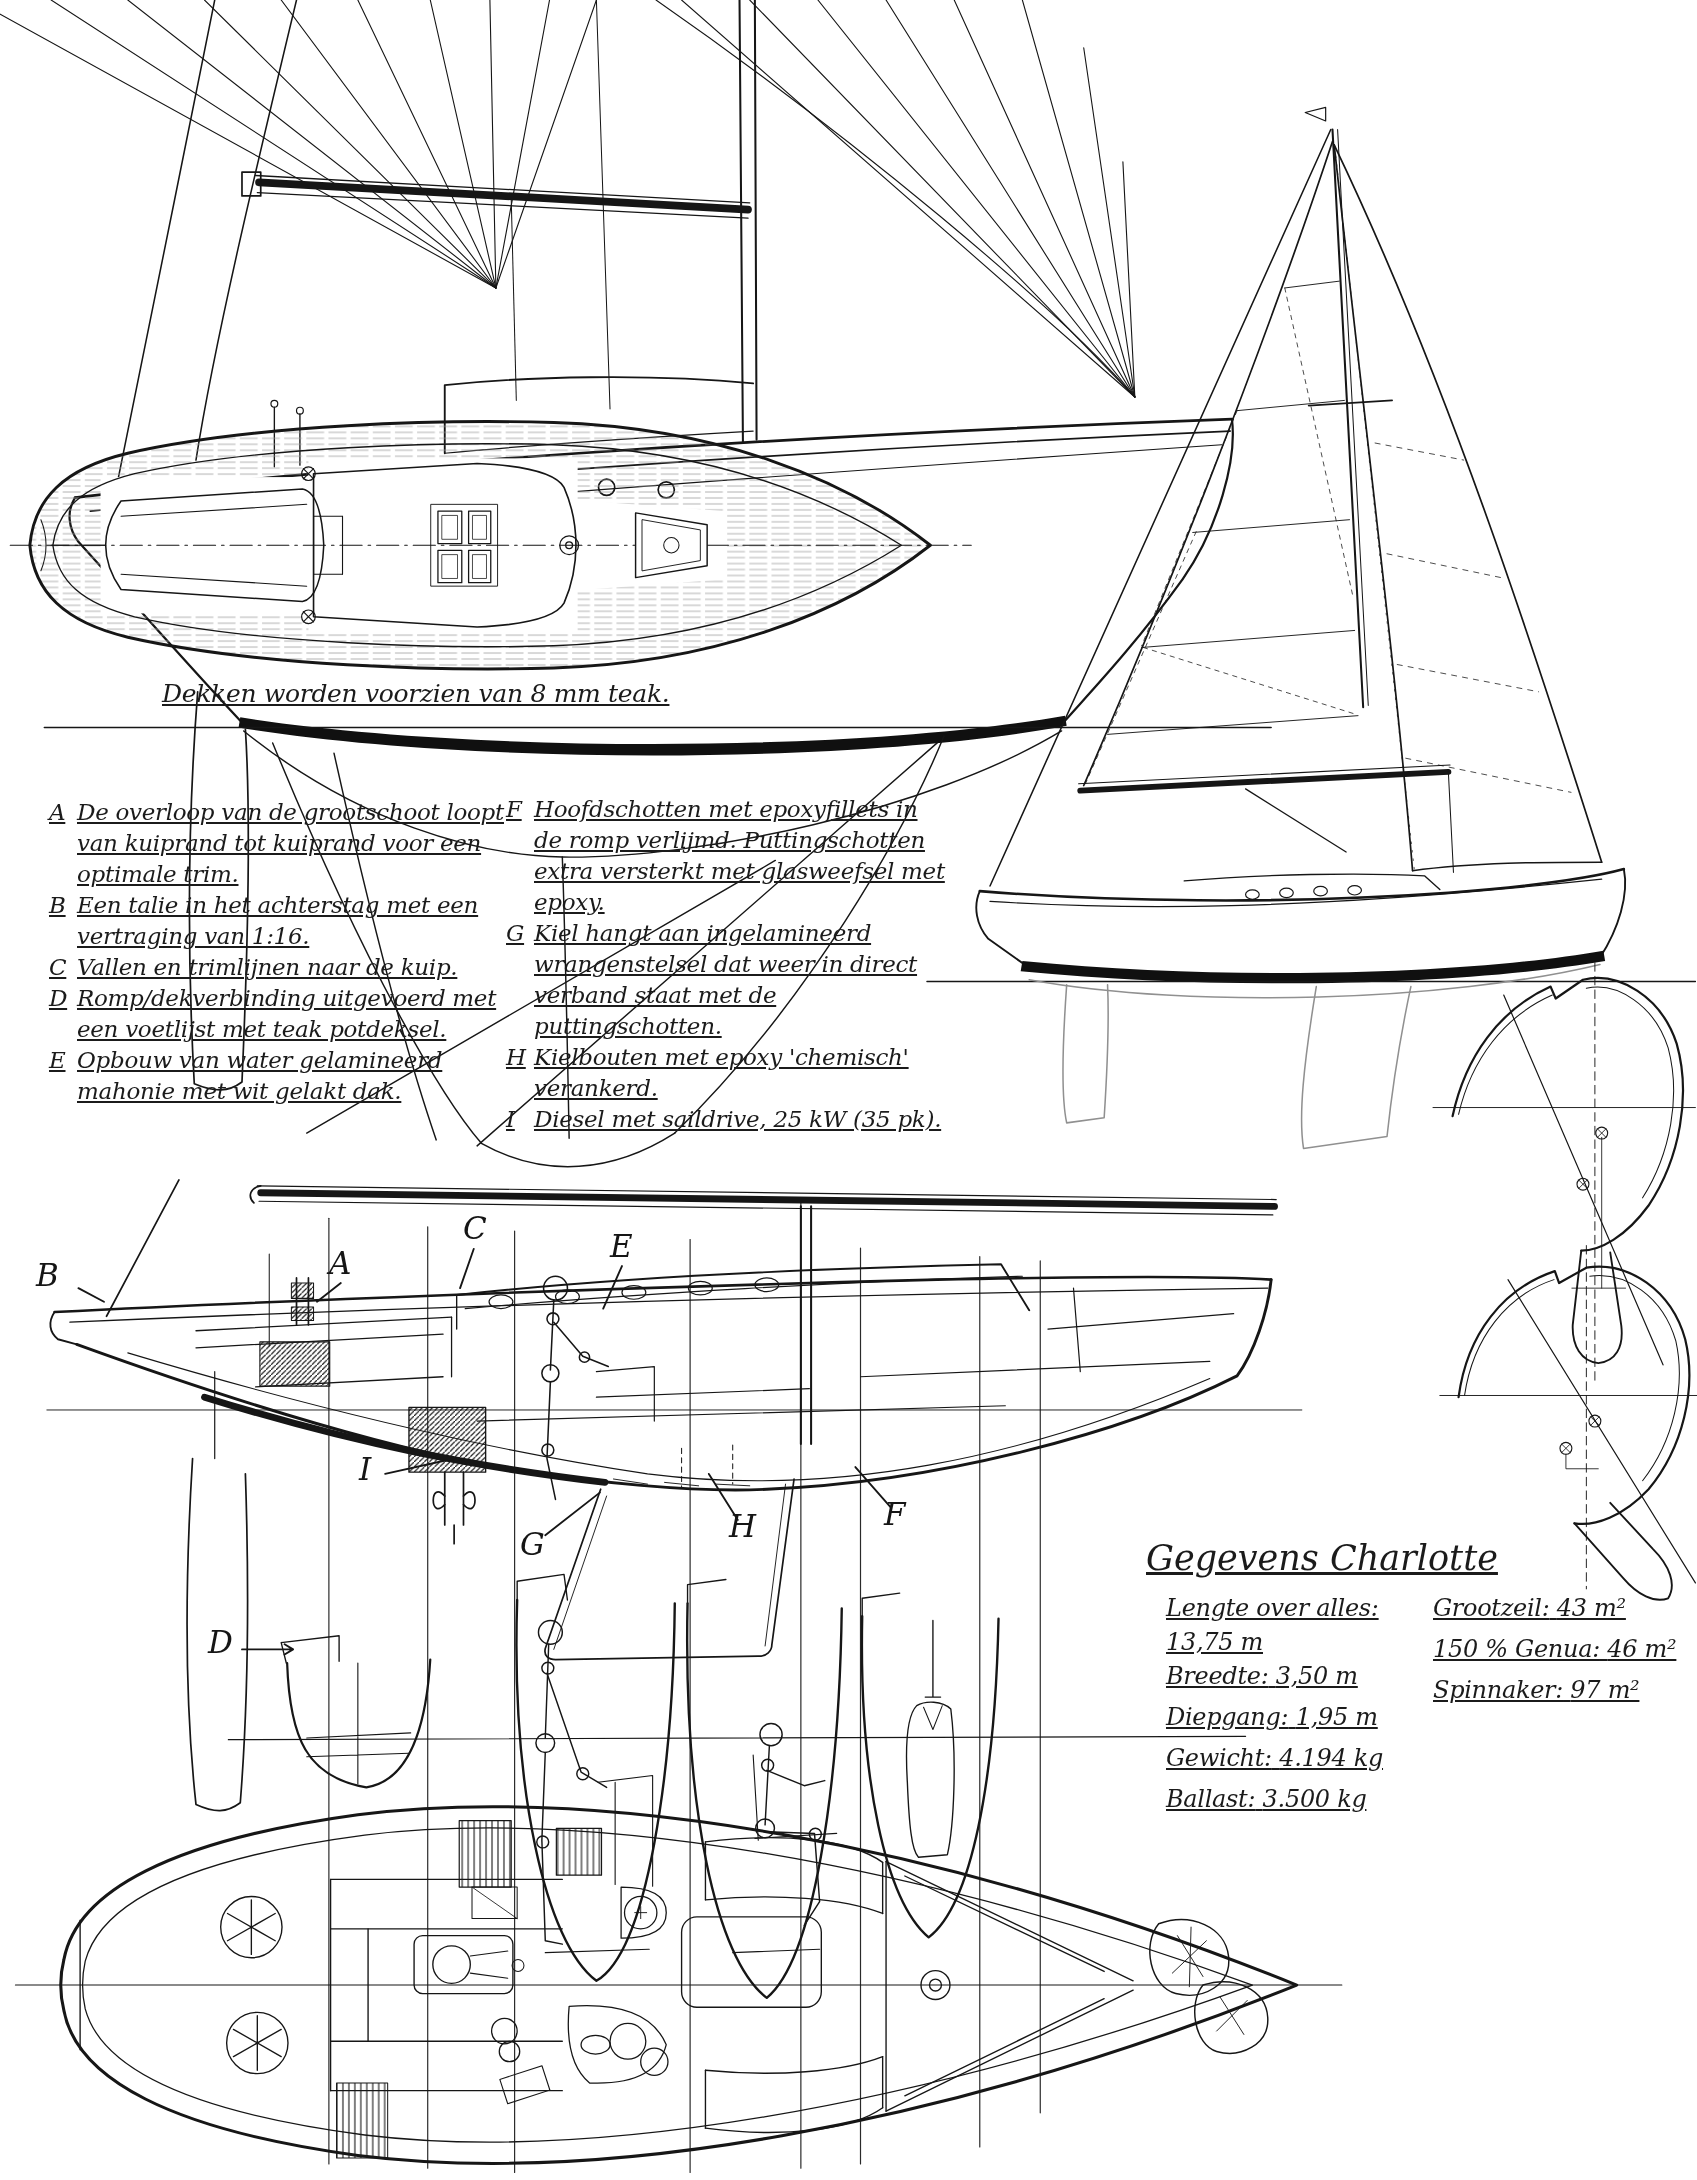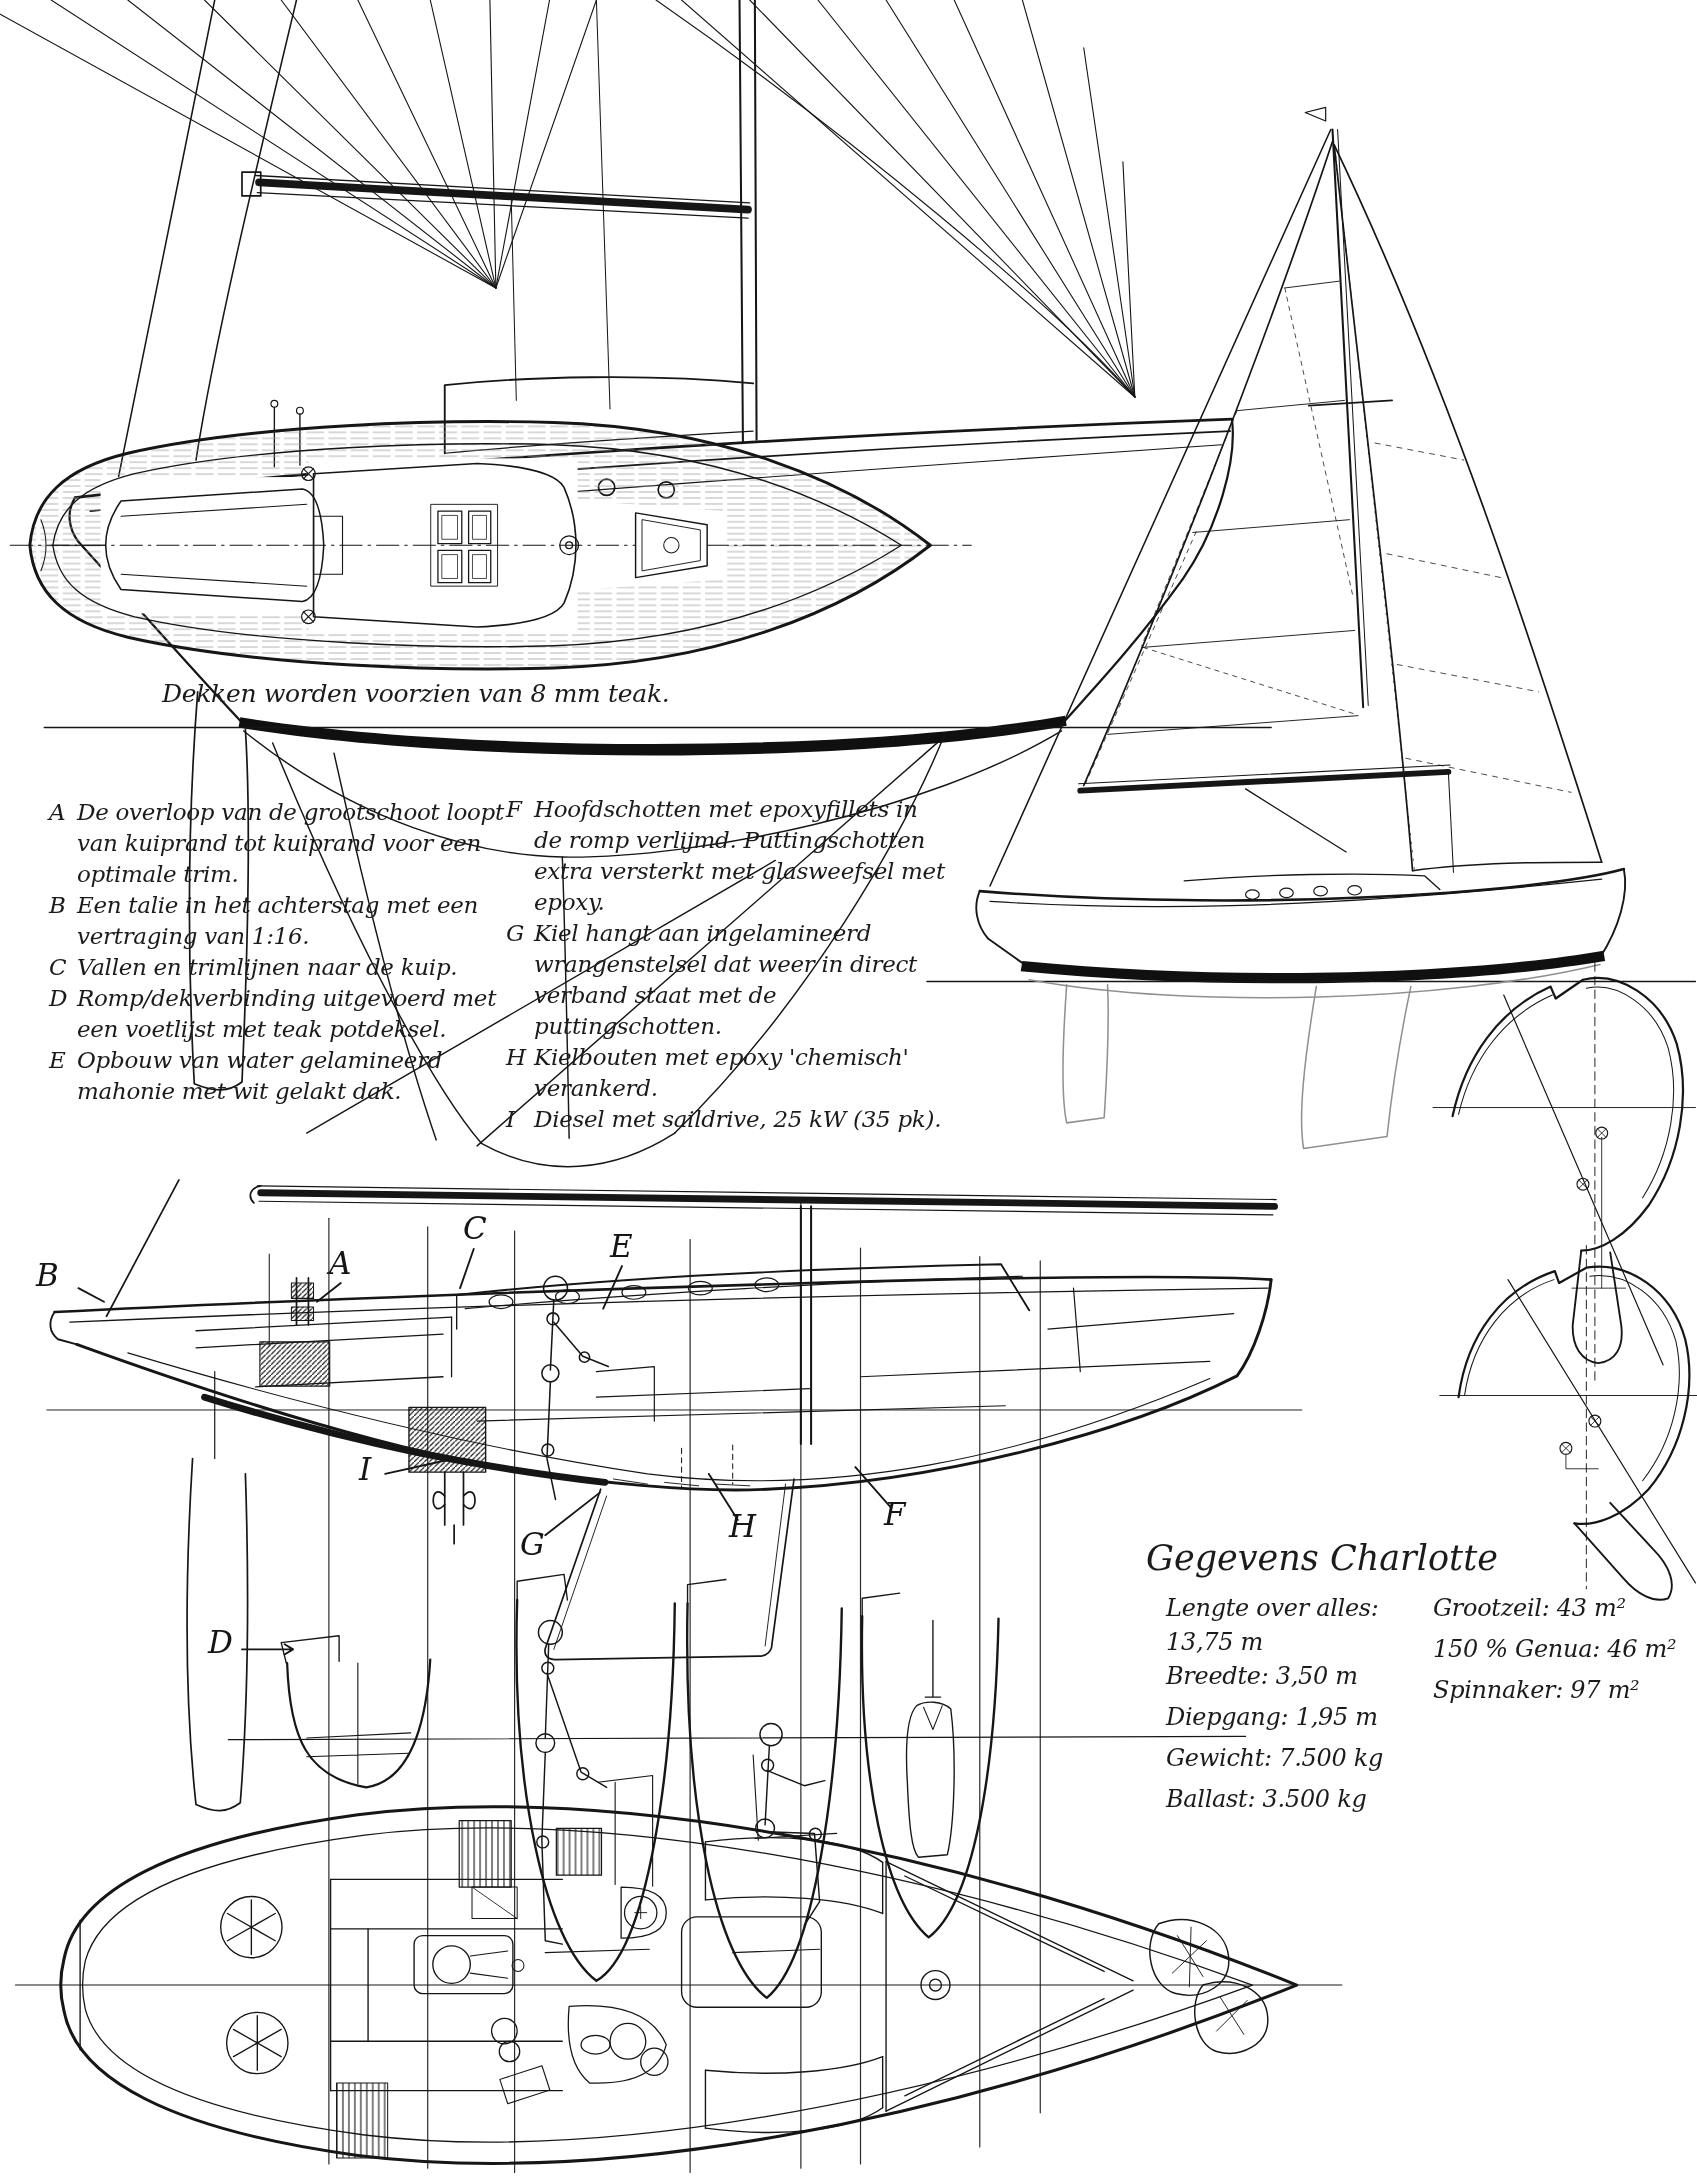--- a/index.html
+++ b/index.html
@@ -1,19 +1,19 @@
 <!DOCTYPE html>
 <html style="font-size:13.6px"><head>
 <meta charset="utf-8">
 <style>
   html,body{margin:0;padding:0;background:#e8e8e8;}
   #canvas{position:relative;width:1698px;height:2181px;background:#ffffff;overflow:hidden;
           font-family:"DejaVu Serif",serif;}
   #art{position:absolute;left:0;top:0;}
-  .hw{position:absolute;font-family:"DejaVu Serif",serif;font-style:italic;color:#1b1b1b;}
+  .hw{position:absolute;font-family:"DejaVu Serif",serif;font-style:italic;color:#1b1b1b;text-decoration:underline;}
   .caption{left:162px;top:679px;font-size:25px;letter-spacing:-0.3px;}
   .legend{width:460px;font-size:23px;line-height:31px;letter-spacing:-0.3px;}
   .legend-left{left:49px;top:797px;}
   .legend-right{left:506px;top:794px;width:439px;}
   .leg-row{display:flex;}
   .leg-l{flex:0 0 28px;}
   .leg-t{flex:1;}
   .stability{left:1291px;top:1181px;width:341px;text-align:center;font-size:24px;
              line-height:36px;white-space:pre-line;letter-spacing:-0.3px;}
   .specs-title{left:1146px;top:1538px;font-size:35px;}
@@ -503,21 +503,21 @@
   <div class="spec-row">
     <span>Breedte:</span> 
     <span>3,50 m</span>
   </div>
   <div class="spec-row">
     <span>Diepgang:</span> 
     <span>1,95 m</span>
   </div>
   <div class="spec-row">
     <span>Gewicht:</span> 
-    <span>7.500 kg</span>
+    <span>4.194 kg</span>
   </div>
   <div class="spec-row">
     <span>Ballast:</span> 
     <span>3.500 kg</span>
   </div>
 </div>
 
 <div class="hw specs specs-right">
   <div class="spec-row">
     <span>Grootzeil:</span> 

